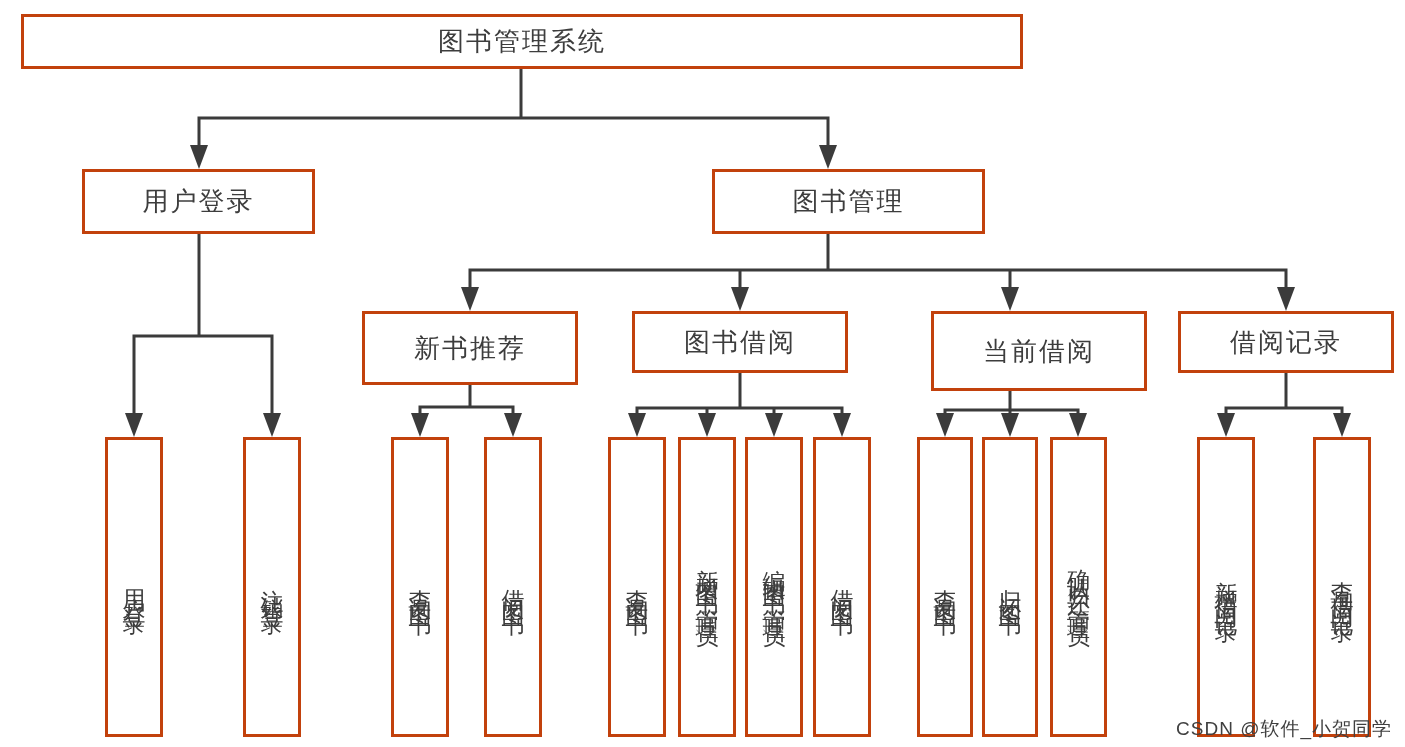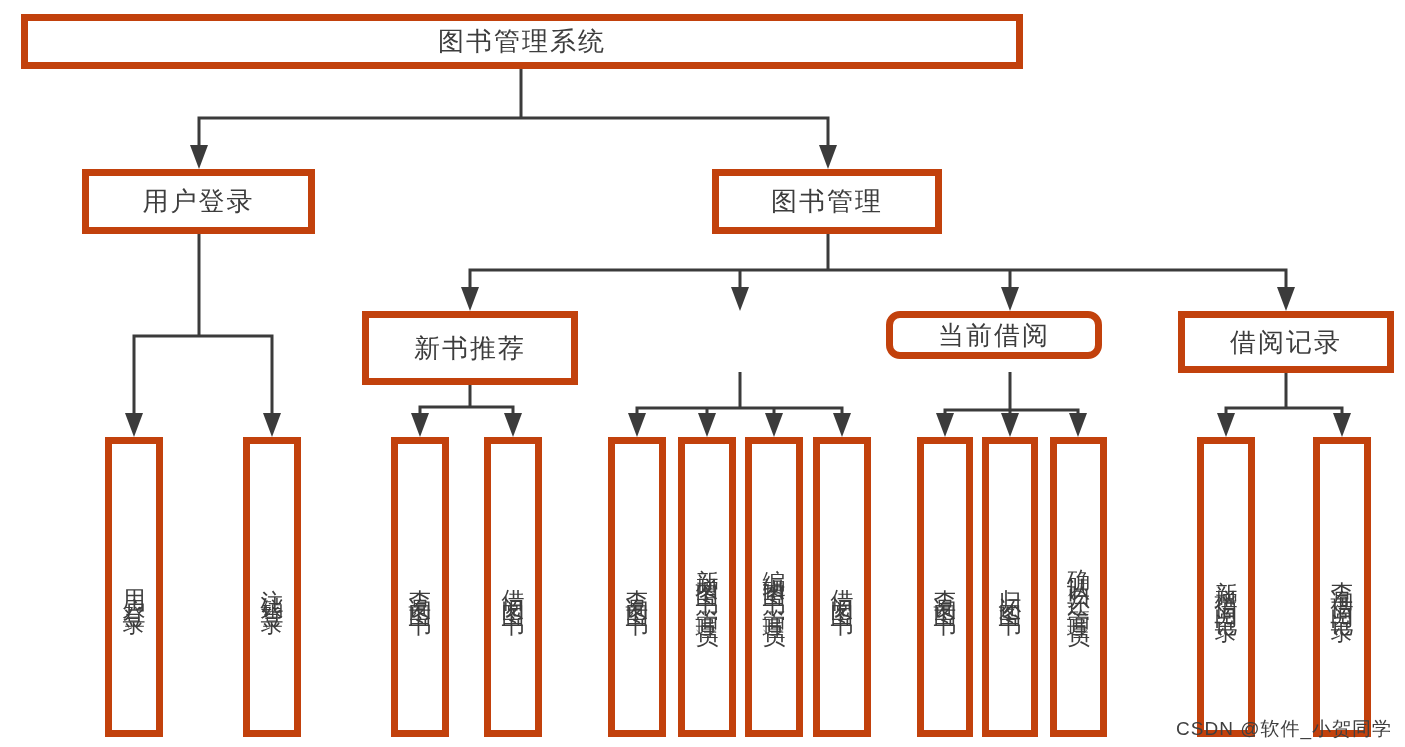--- a/index.html
+++ b/index.html
@@ -19,21 +19,21 @@
     position: absolute;
     left: 0;
     top: 0;
     width: 1405px;
     height: 747px;
     pointer-events: none;
   }
   .node {
     position: absolute;
     box-sizing: border-box;
-    border: 7px solid #c2410c;
+    border: 3px solid #c2410c;
     background: #ffffff;
     display: flex;
     align-items: center;
     justify-content: center;
     color: #3d3d3d;
   }
   .hnode {
     font-size: 26px;
     letter-spacing: 2px;
     white-space: nowrap;
@@ -108,24 +108,25 @@
       <polygon points="1001,413 1019,413 1010,437"></polygon>
       <polygon points="1069,413 1087,413 1078,437"></polygon>
       <polygon points="1217,413 1235,413 1226,437"></polygon>
       <polygon points="1333,413 1351,413 1342,437"></polygon>
     </g>
   </svg>
 
   <div class="node hnode" style="left:21px; top:14px; width:1002px; height:55px;">图书管理系统</div>
 
   <div class="node hnode" style="left:82px; top:169px; width:233px; height:65px;">用户登录</div>
-  <div class="node hnode" style="left:712px; top:169px; width:230px; height:65px;">图书管理</div>
+  <div class="node hnode" style="left:712px; top:169px; width:273px; height:65px;">图书管理</div>
 
   <div class="node hnode" style="left:362px; top:311px; width:216px; height:74px;">新书推荐</div>
-  <div class="node hnode" style="left:886px; top:311px; width:216px; height:48px;border-radius:14px;">当前借阅</div>
+  <div class="node hnode" style="left:632px; top:311px; width:216px; height:62px;">图书借阅</div>
+  <div class="node hnode" style="left:931px; top:311px; width:216px; height:80px;">当前借阅</div>
   <div class="node hnode" style="left:1178px; top:311px; width:216px; height:62px;">借阅记录</div>
 
   <div class="node vnode" style="left:105px; top:437px; width:58px; height:300px;">用户登录</div>
   <div class="node vnode" style="left:243px; top:437px; width:58px; height:300px;">注销登录</div>
 
   <div class="node vnode" style="left:391px; top:437px; width:58px; height:300px;">查询图书</div>
   <div class="node vnode" style="left:484px; top:437px; width:58px; height:300px;">借阅图书</div>
 
   <div class="node vnode" style="left:608px; top:437px; width:58px; height:300px;">查询图书</div>
   <div class="node vnode" style="left:678px; top:437px; width:58px; height:300px;">新增图书（管理员）</div>

